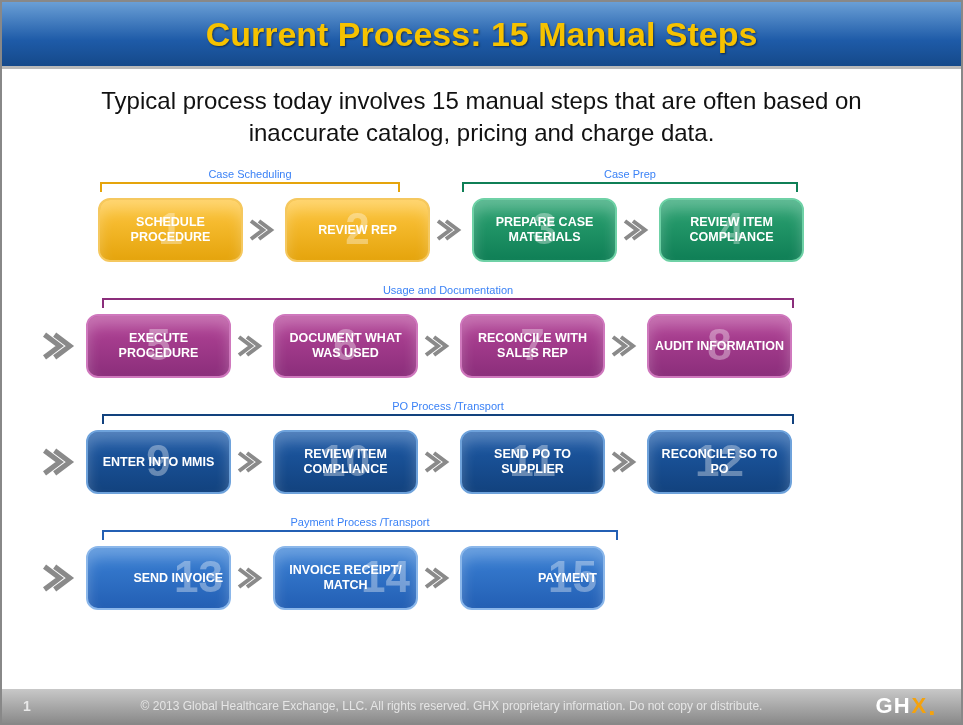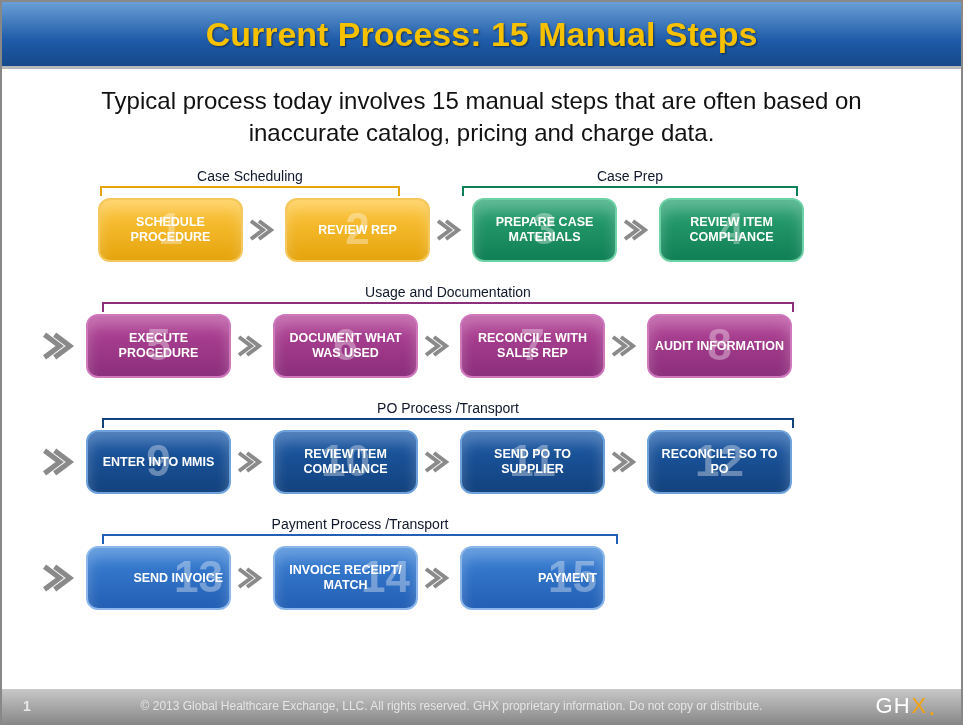--- a/index.html
+++ b/index.html
@@ -35,22 +35,22 @@
   }
   .diagram {
     padding: 8px 40px 0 40px;
     position: relative;
   }
   .phase {
     position: relative;
     margin-bottom: 22px;
   }
   .phase-label {
-    font-size: 14px;
-    color: #0f172a;
+    font-size: 11px;
+    color: #3b82f6;
     text-align: center;
     margin-bottom: 2px;
     font-family: Arial, sans-serif;
   }
   .bracket {
     height: 10px;
     border-top: 2px solid;
     border-left: 2px solid;
     border-right: 2px solid;
     margin: 0 auto 6px;
@@ -113,21 +113,21 @@
     bottom: 0; left: 0; right: 0;
     height: 34px;
     background: linear-gradient(#c8c8c8,#8a8a8a);
     display: flex;
     align-items: center;
     color: #eee;
     font-size: 11px;
   }
   .footer .pgnum { width: 50px; text-align: center; font-size: 14px; color:#e9e9e9; font-weight:bold;}
   .footer .copy { flex: 1; text-align:center; color:#e5e5e5; font-size: 12px;}
-  .footer .logo { width: 110px; text-align:center; font-weight:400; font-size:22px; color:#fff; letter-spacing:1px; display:flex;align-items:center;justify-content:center;}
+  .footer .logo { width: 110px; text-align:center; font-weight:700; font-size:22px; color:#fff; letter-spacing:1px; display:flex;align-items:center;justify-content:center;}
   .footer .logo .x { color:#f4a20d; margin-left:1px;}
   .footer .logo .dot { color:#f4a20d; font-size:26px; line-height:0; margin-left:1px;}
 </style>
 </head>
 <body>
 
 <div class="header">
   <h1>Current Process: 15 Manual Steps</h1>
 </div>
 

